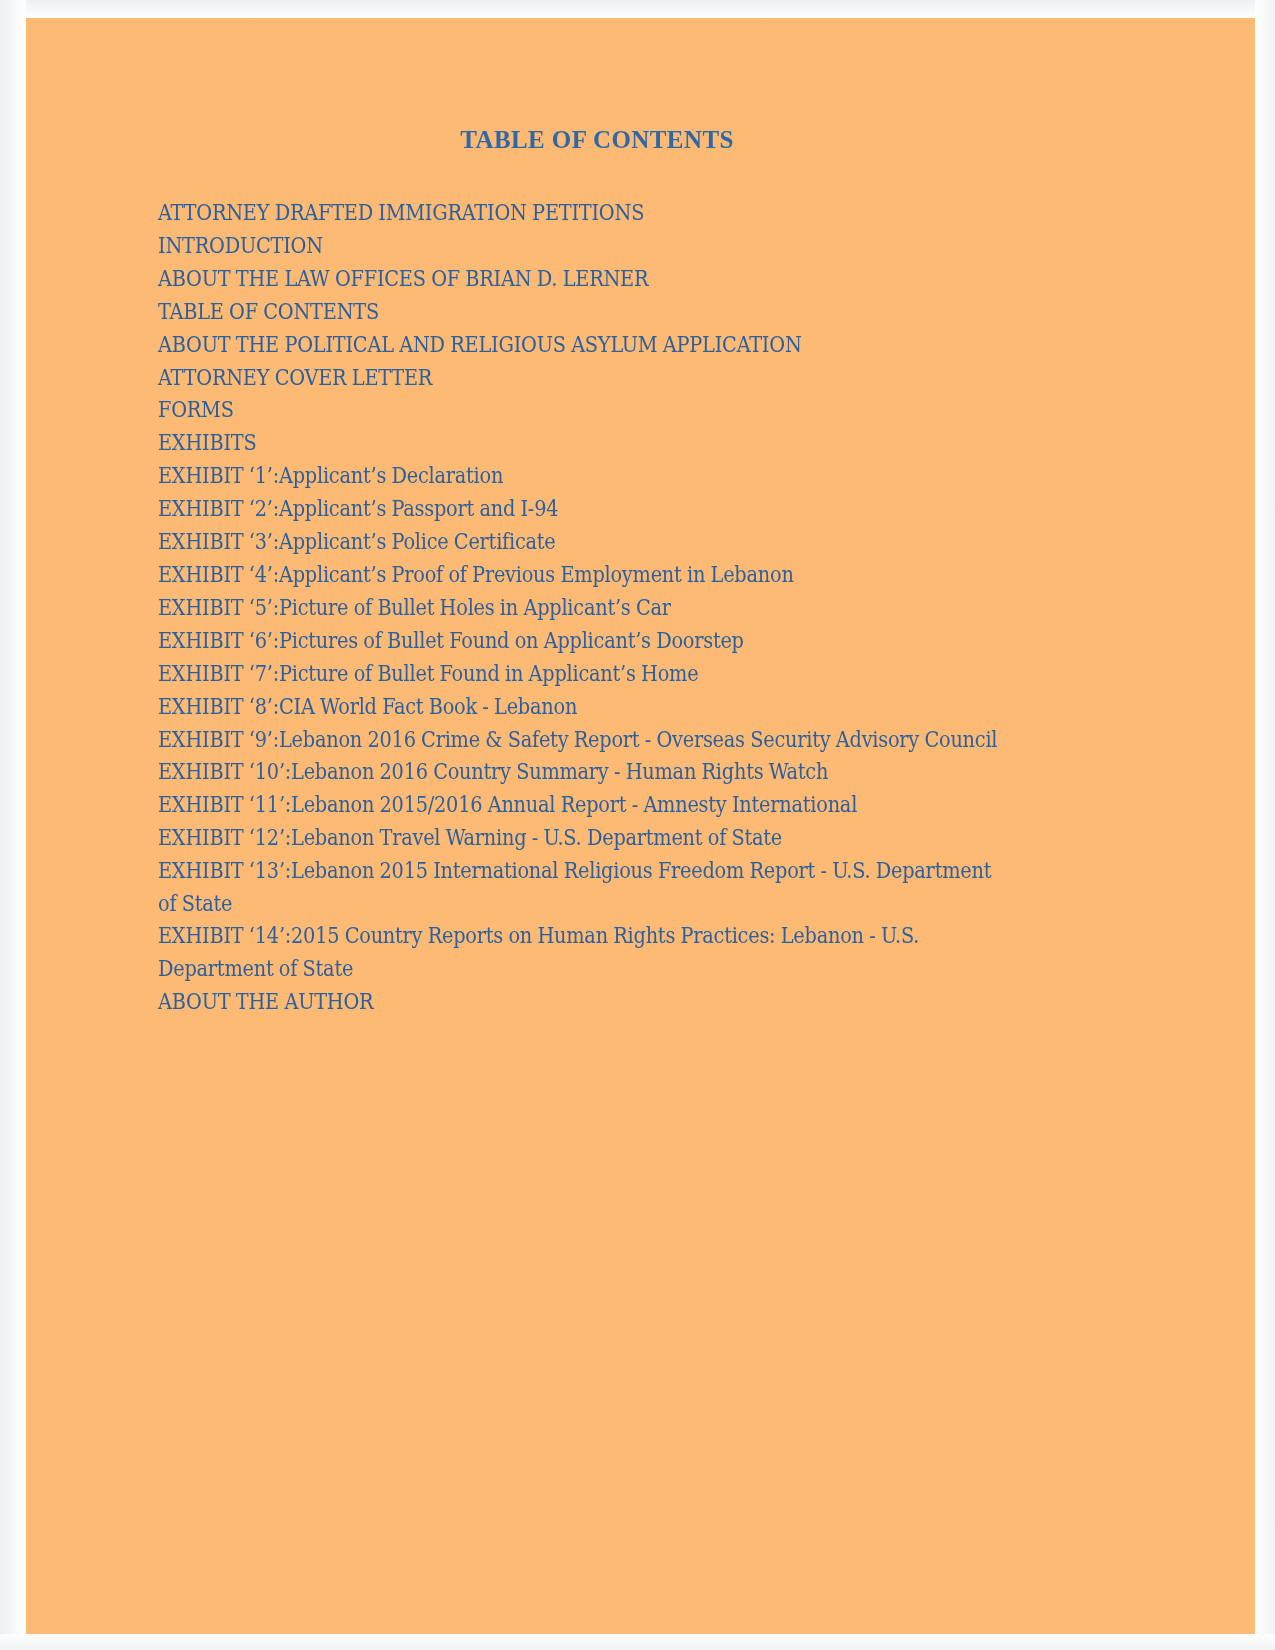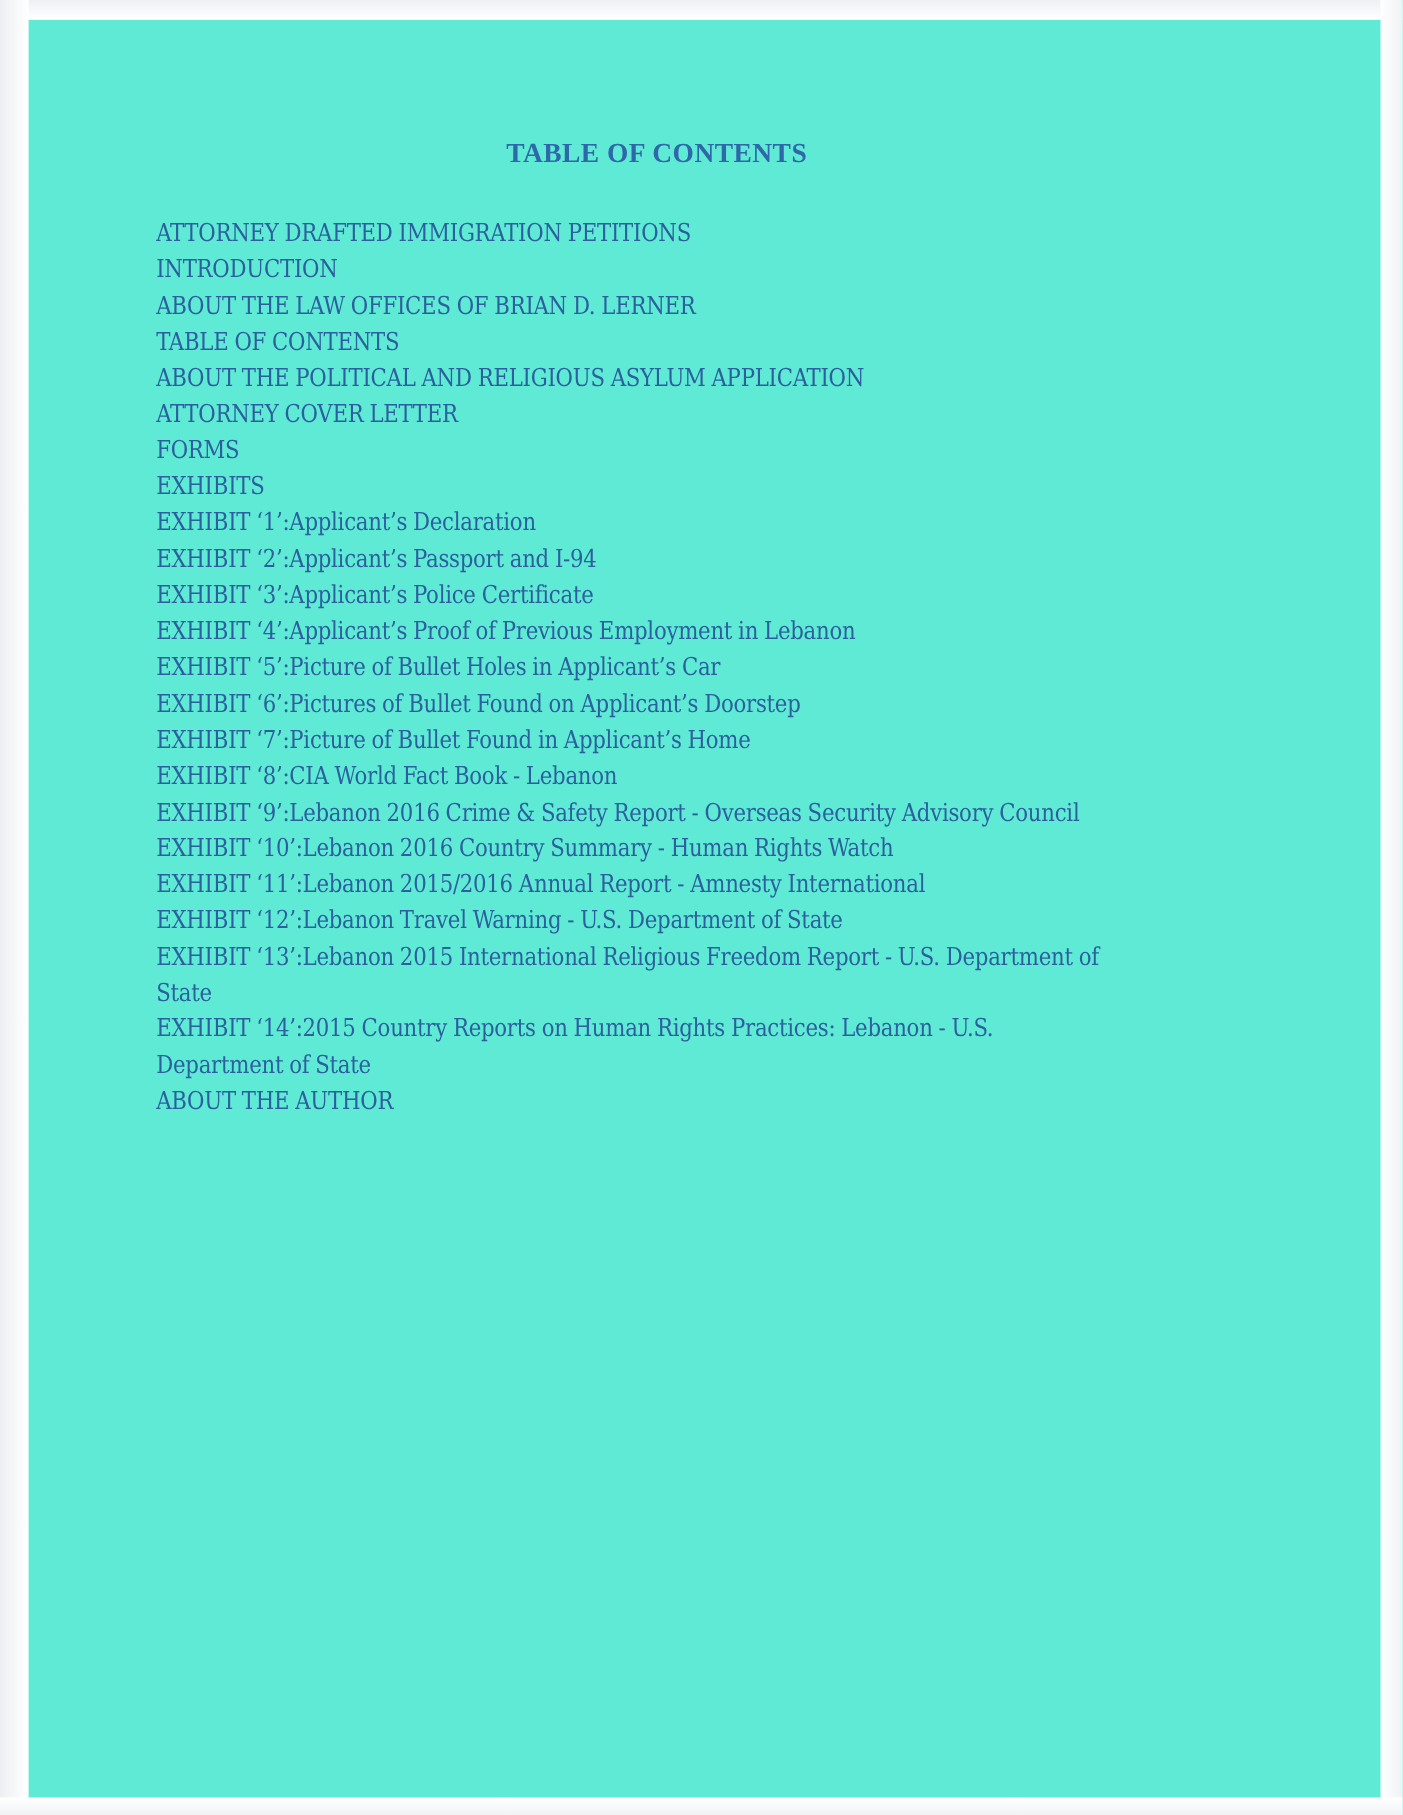--- a/index.html
+++ b/index.html
@@ -16,21 +16,21 @@
     position: relative;
   }
 
   
   .page {
     position: absolute;
     left: 0;
     top: 0;
     width: 1275px;
     height: 1650px;
-    background: #5eead4;
+    background: #fdba74;
     box-sizing: border-box;
   }
   .page-edge-left {
     position: absolute;
     left: 0; top: 0;
     width: 26px; height: 1650px;
     background: linear-gradient(to right, #eceff2 0%, #f7f8fa 55%, #ffffff 100%);
     pointer-events: none;
   }
   .page-edge-top {
@@ -68,21 +68,21 @@
     font-weight: bold;
     font-size: 25px;
     letter-spacing: 0.4px;
     color: #2f68a8;
     margin: 0 0 42px 0;
     padding-right: 10px;
   }
 
   .toc-list {
     list-style: none;
-    margin: 0;
+    margin: 16px;
     padding: 0;
   }
 
   .toc-entry {
     font-family: "DejaVu Serif", "Liberation Serif", serif;
     font-size: 22.5px;
     line-height: 32.4px;
     color: #2c5f9e;
     margin: 0 0 0.5px 0;
     letter-spacing: -0.25px;

